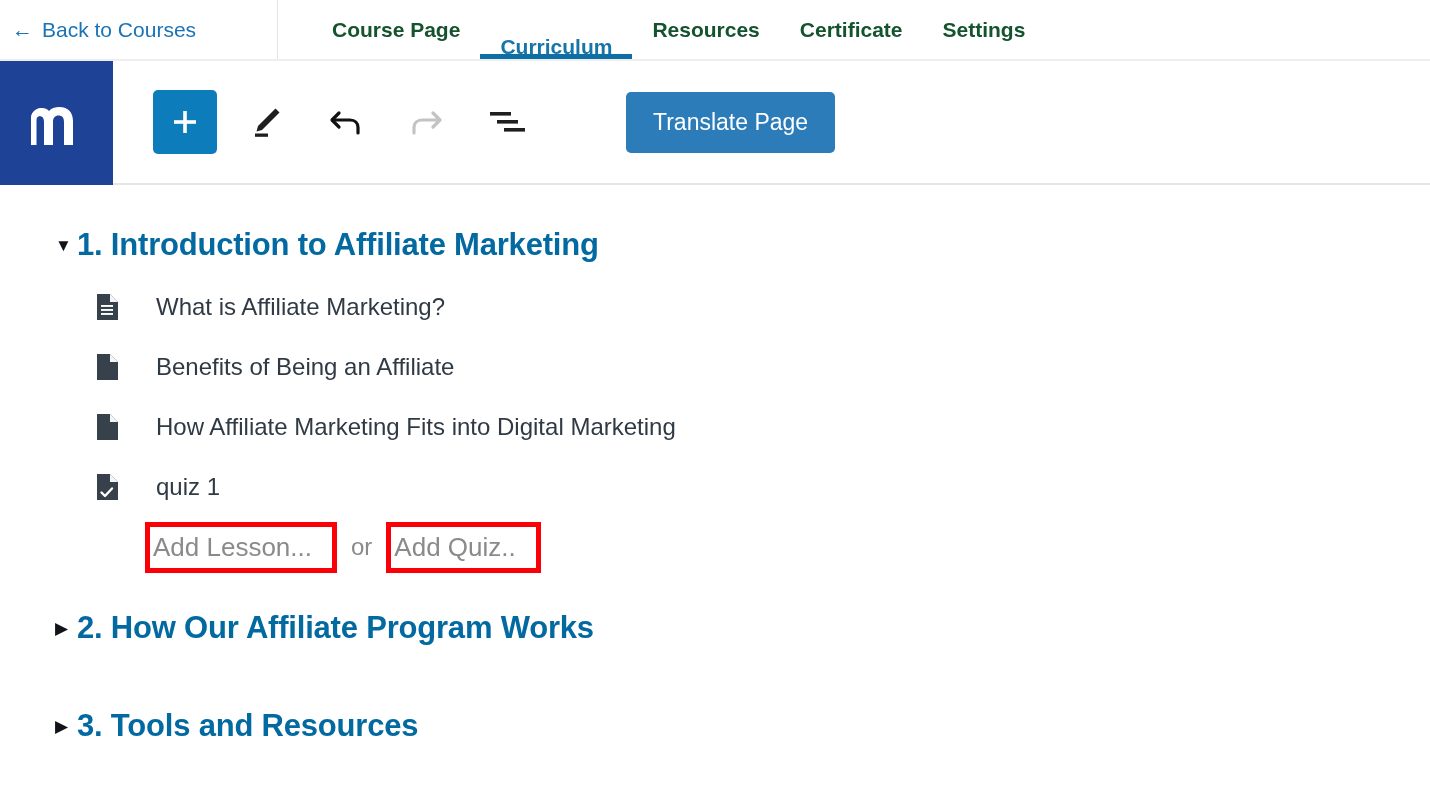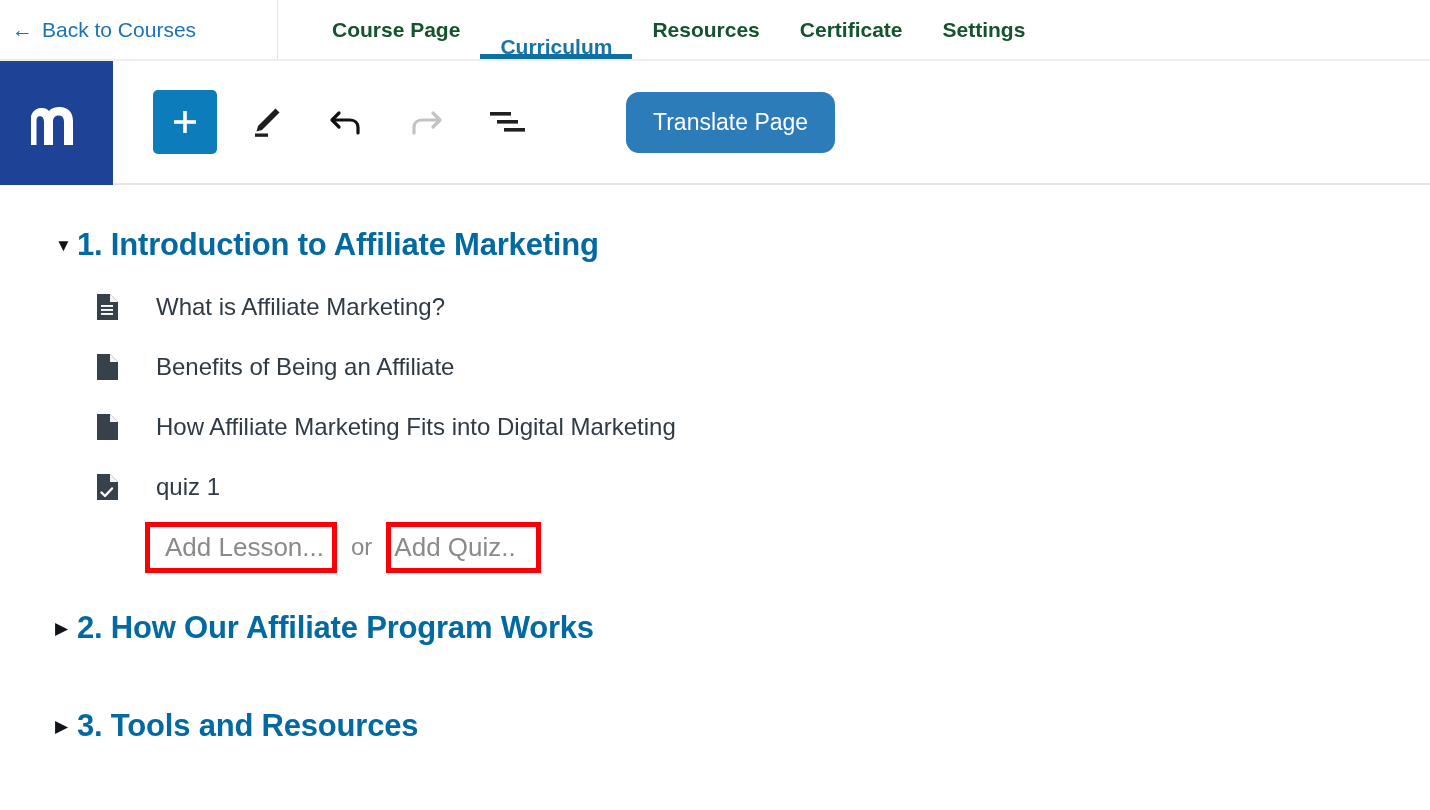--- a/index.html
+++ b/index.html
@@ -125,21 +125,21 @@
     cursor: pointer;
     flex: none;
     margin-right: 16px;
   }
   .tb-icon.disabled { cursor: default; }
   .translate-btn {
     margin-left: 72px;
     background: #2b7cb9;
     color: #ffffff;
     font-size: 23px;
-    border-radius: 13px;
+    border-radius: 5px;
     padding: 17px 27px;
     cursor: pointer;
     white-space: nowrap;
     flex: none;
   }
 
   
   .content {
     position: absolute;
     left: 0; top: 185px;
@@ -204,21 +204,21 @@
     margin-top: 2px;
   }
   .hl-box {
     border: 5px solid #fb0007;
     display: flex;
     align-items: center;
     box-sizing: border-box;
     overflow: hidden;
     cursor: pointer;
   }
-  .hl-box.lesson { width: 192px; height: 51px; padding-left: 12px; }
+  .hl-box.lesson { width: 192px; height: 51px; }
   .hl-box.quiz   { width: 155px; height: 51px; }
   .add-text {
     font-size: 26px;
     color: #8a8a8a;
     white-space: nowrap;
     padding-left: 3px;
   }
   .or-text {
     font-size: 24px;
     color: #8a8a8a;

